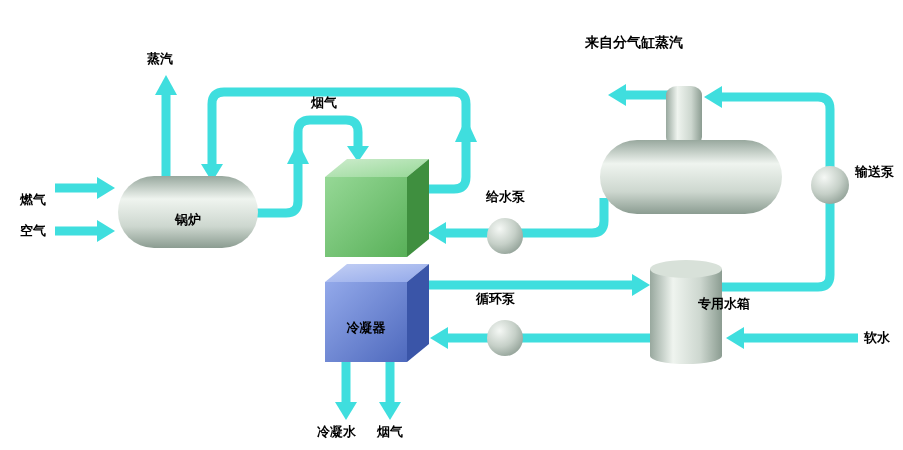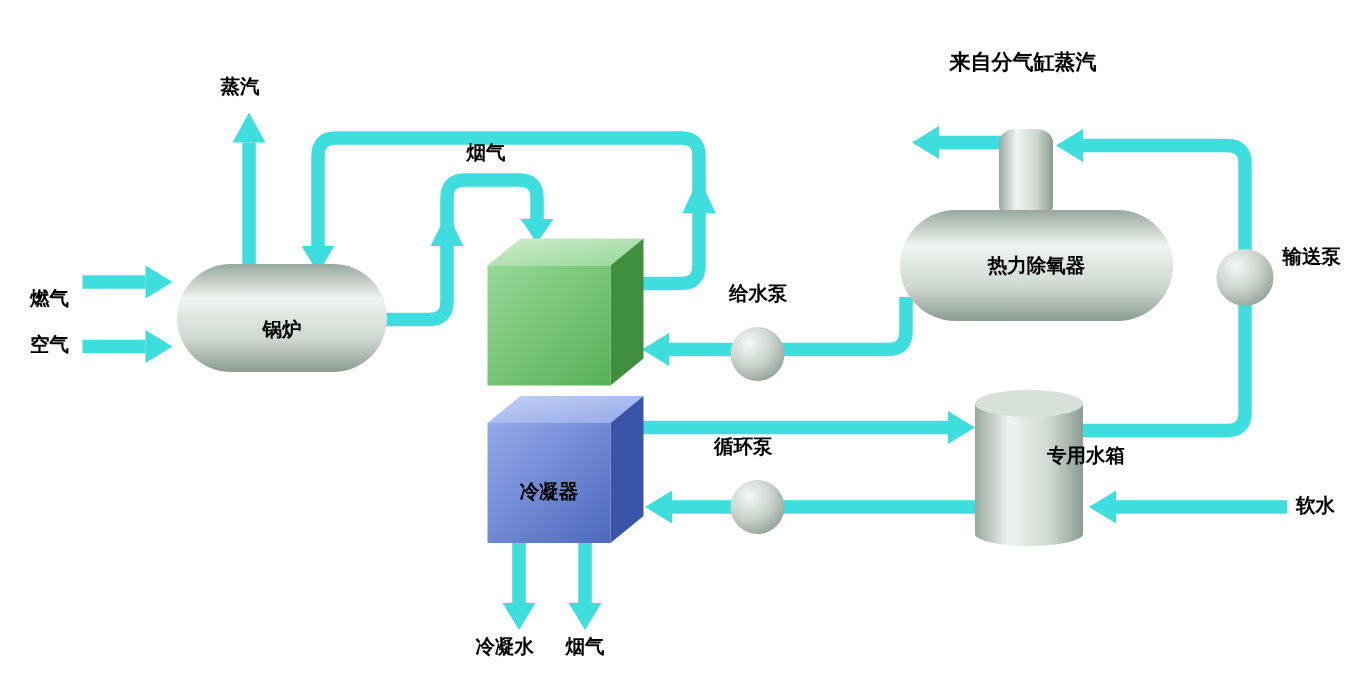--- a/index.html
+++ b/index.html
@@ -12,21 +12,21 @@
   }
   html,body{margin:0;padding:0;background:#fff;}
   .stage{
     position:relative;width:903px;height:450px;background:var(--background);
     font-family:"DejaVu Sans",sans-serif;overflow:hidden;
   }
   .stage svg{position:absolute;left:0;top:0;}
   .pipe{stroke:var(--pipe);stroke-width:9;fill:none;stroke-linejoin:round;stroke-linecap:butt;}
   .pipe-head{fill:var(--pipe);stroke:none;}
   .lbl{position:absolute;font-size:13px;font-weight:bold;color:var(--text);white-space:nowrap;line-height:15px;}
-  .lbl.big{font-size:14px;margin-left:48px;}
+  .lbl.big{font-size:14px;}
   .eq-lbl{position:absolute;display:flex;align-items:center;justify-content:center;
           font-size:13px;font-weight:bold;color:var(--text);white-space:nowrap;}
 </style>
 </head>
 <body>
 
 <div class="stage">
 
   <svg width="903" height="450" viewBox="0 0 903 450">
     <defs>
@@ -142,16 +142,15 @@
   <div class="lbl big" style="left:585px;top:35px">来自分气缸蒸汽</div>
   <div class="lbl" style="left:486px;top:189px">给水泵</div>
   <div class="lbl" style="left:855px;top:164px">输送泵</div>
   <div class="lbl" style="left:476px;top:291px">循环泵</div>
   <div class="lbl" style="left:864px;top:330px">软水</div>
   <div class="lbl" style="left:317px;top:424px">冷凝水</div>
   <div class="lbl" style="left:377px;top:424px">烟气</div>
 
   <div class="eq-lbl" style="left:118px;top:176px;width:140px;height:87px">锅炉</div>
   <div class="eq-lbl" style="left:325px;top:282px;width:82px;height:92px">冷凝器</div>
-  <div class="eq-lbl" style="left:600px;top:140px;width:182px;height:74px">热力除氧器</div>
   <div class="eq-lbl" style="left:688px;top:269px;width:72px;height:70px">专用水箱</div>
 
 </div>
 
 </body></html>

